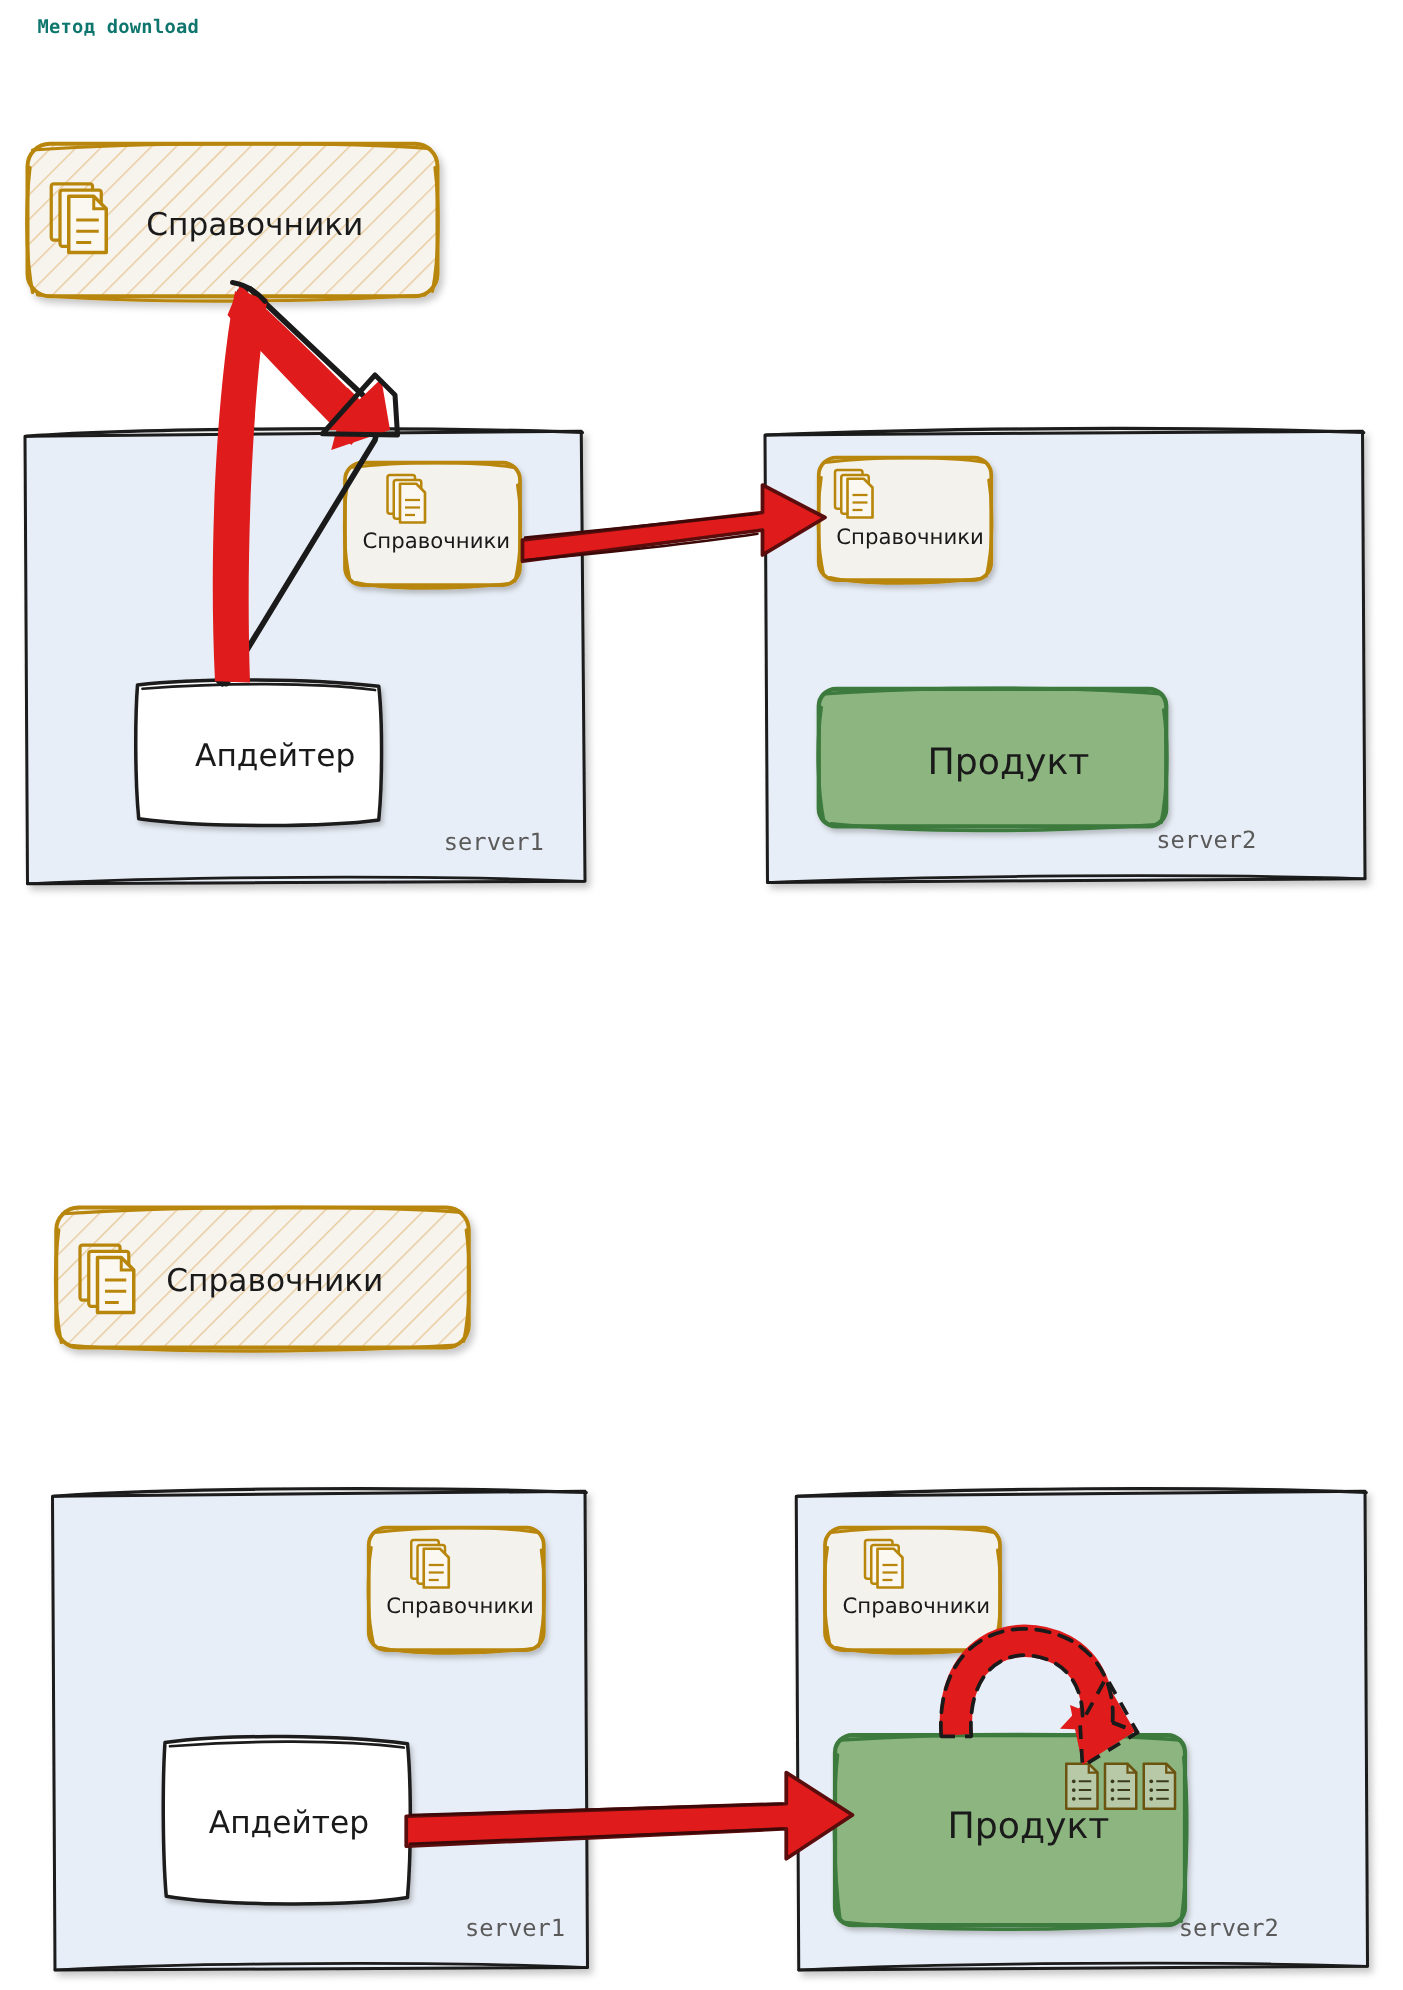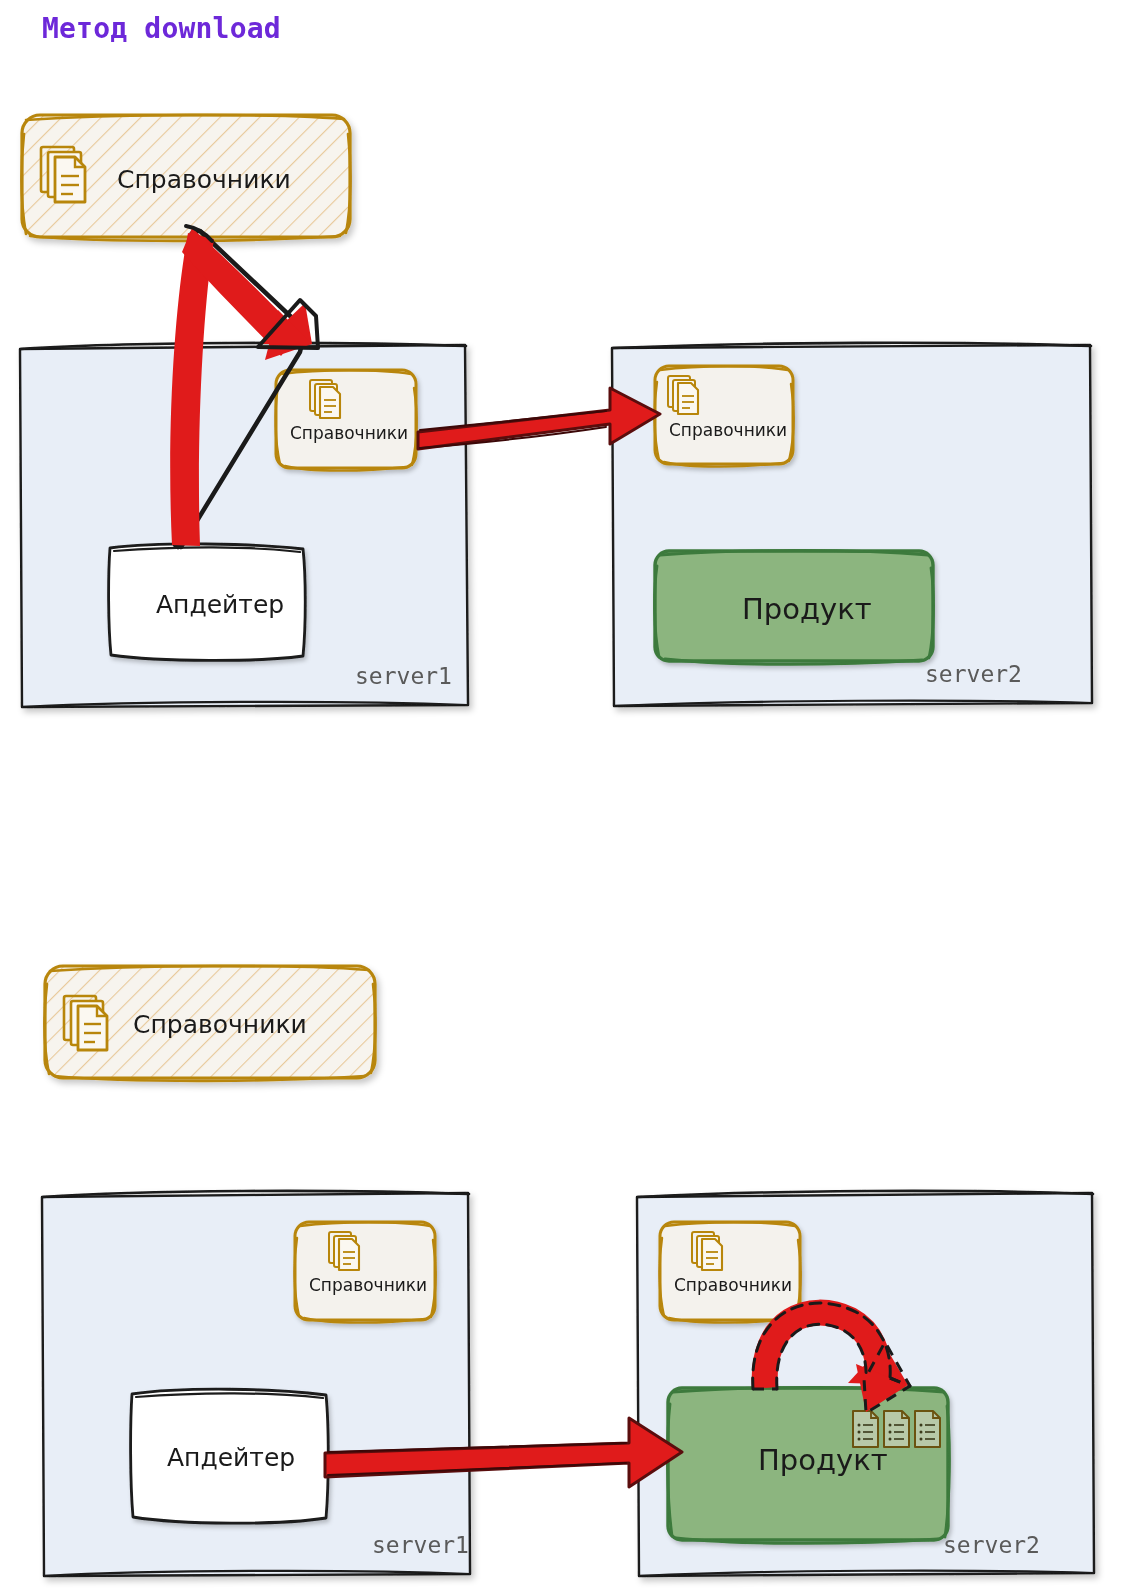--- a/index.html
+++ b/index.html
@@ -9,26 +9,26 @@
   }
   body {
     width: 1122px;
     height: 1592px;
     position: relative;
     font-family: "DejaVu Sans", sans-serif;
     overflow: hidden;
   }
   #page-title {
     position: absolute;
-    left: 42px;
+    left: 30px;
     top: 12px;
     font-family: "DejaVu Sans Mono", monospace;
     font-weight: bold;
-    font-size: 28px;
-    color: #6d28d9;
+    font-size: 15px;
+    color: #0f766e;
     letter-spacing: 0.2px;
     white-space: pre;
   }
   .stage {
     position: absolute;
     left: 0;
     top: 0;
     width: 1122px;
     height: 1592px;
     pointer-events: none;
@@ -48,21 +48,21 @@
   }
   .lbl-small {
     font-size: 17px;
   }
   .lbl-prod {
     font-size: 29px;
   }
   .server-label {
     position: absolute;
     font-family: "DejaVu Sans Mono", monospace;
-    font-size: 23px;
+    font-size: 19px;
     color: #5a5a5a;
     white-space: nowrap;
     pointer-events: auto;
   }
 </style>
 </head>
 <body>
 
 <div id="page-title">Метод download</div>
 

